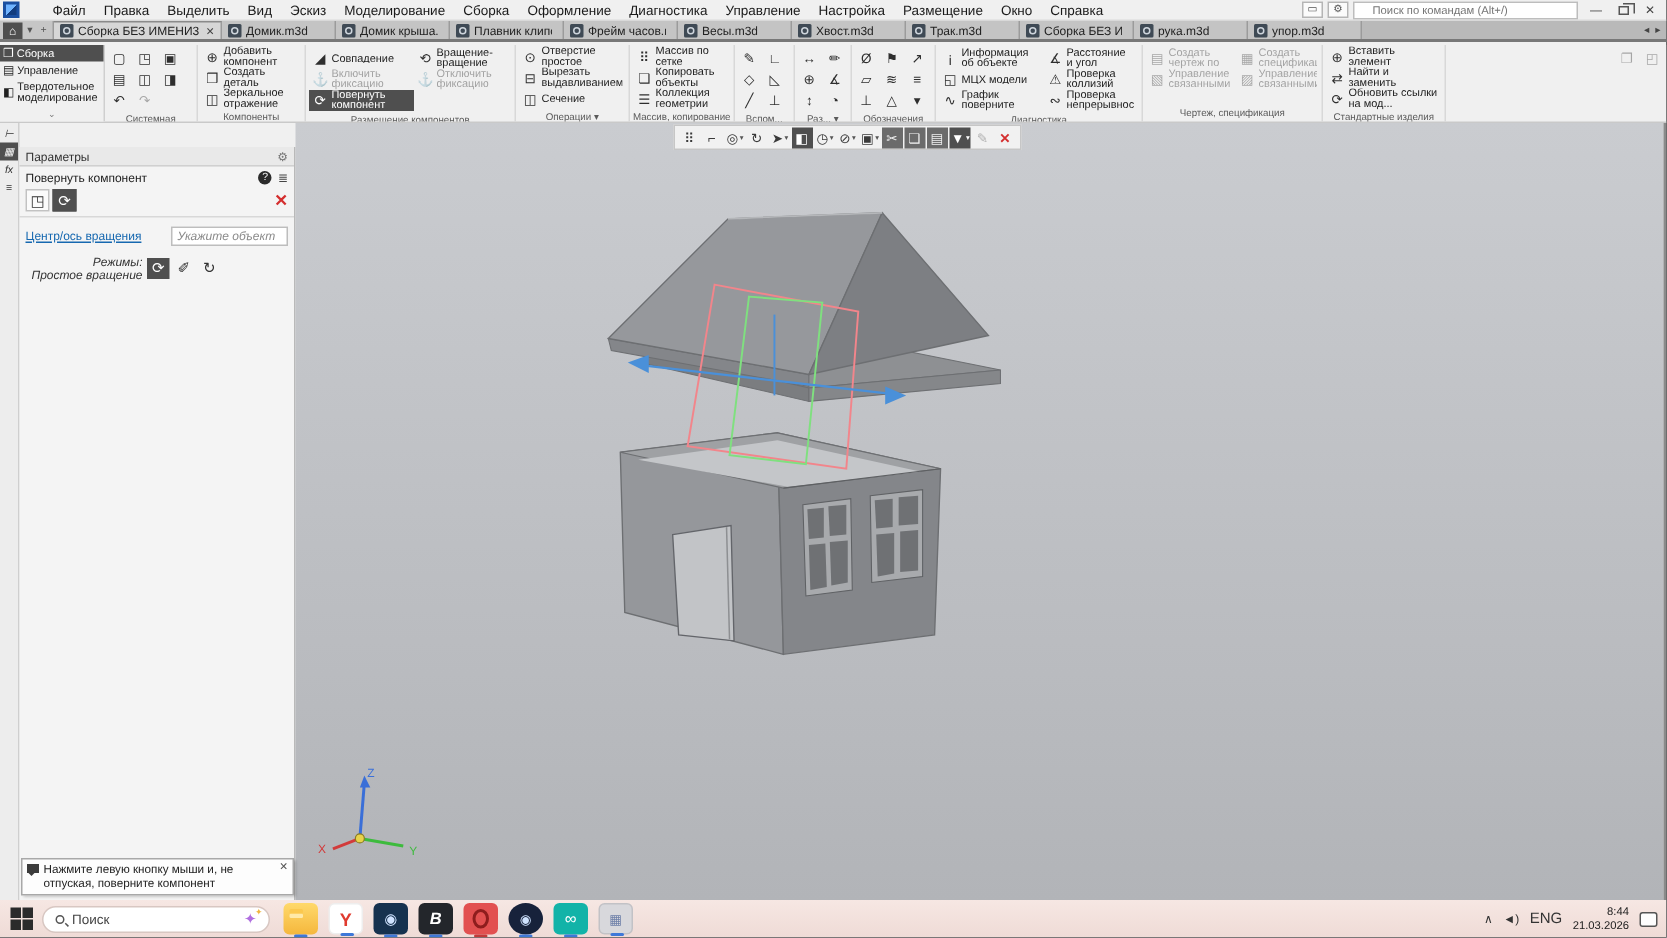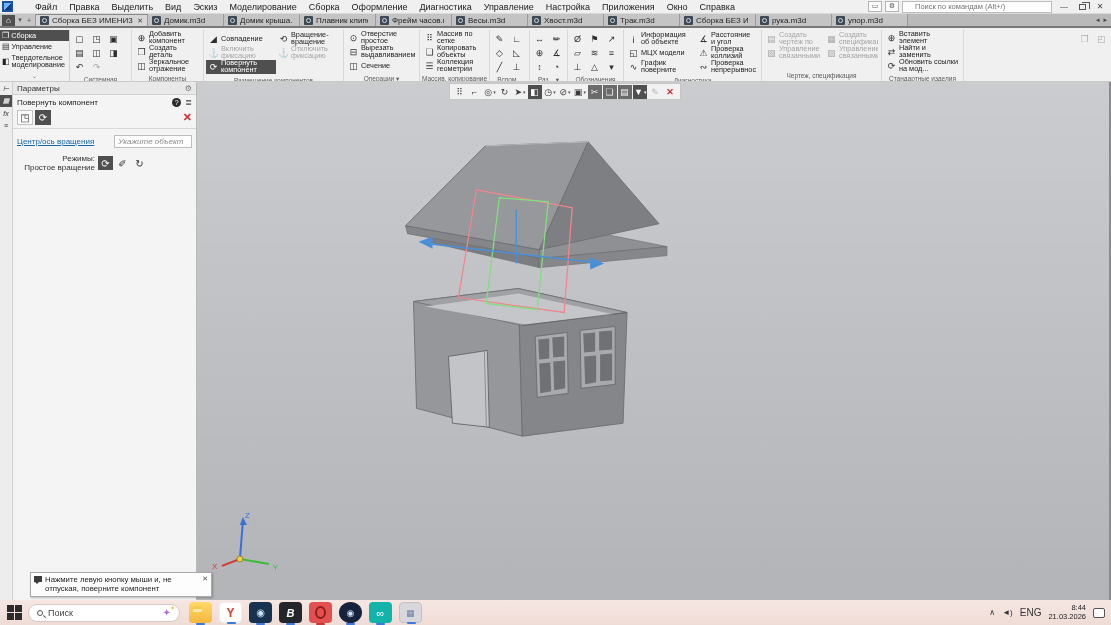--- a/index.html
+++ b/index.html
@@ -59,51 +59,51 @@
   .ptab .ric{font-size:8px;}
   .ptab.active{background:#4f4f4f;color:#fff;}
   .pcollapse{margin-top:auto;text-align:center;font-size:6px;color:#777;height:9px;}
 
   
   .main{position:absolute;top:82px;left:0;right:0;bottom:25px;display:flex;}
   .sidestrip{width:13px;background:#ededed;border-right:1px solid #cfcfcf;display:flex;flex-direction:column;align-items:center;padding-top:1px;gap:1px;}
   .ss-btn{width:12px;height:12px;display:flex;align-items:center;justify-content:center;font-size:7px;color:#333;font-style:italic;}
   .ss-btn.active{background:#4f4f4f;color:#fff;}
 
-  .params{width:184px;background:#f4f4f4;border-right:1px solid #b9b9b9;display:flex;flex-direction:column;font-size:8px;}
+  .params{width:184px;background:#f4f4f4;border-right:1px solid #b9b9b9;display:flex;flex-direction:column;font-size:8px;margin-top:16px;}
   .p-header{height:13px;background:#e9e9e9;border-bottom:1px solid #d0d0d0;display:flex;align-items:center;padding:0 4px;color:#333;}
   .p-gear{margin-left:auto;color:#777;font-size:8px;}
   .p-cmd{display:flex;align-items:center;padding:3px 4px 1px 4px;color:#222;}
   .p-cmd .help{margin-left:auto;width:9px;height:9px;border-radius:50%;background:#2b2b2b;color:#fff;font-size:7px;display:flex;align-items:center;justify-content:center;}
   .p-cmd .treeic{margin-left:4px;color:#444;font-size:8px;}
   .p-toggles{display:flex;align-items:center;padding:2px 4px 3px 4px;border-bottom:1px solid #d8d8d8;}
   .toggle{width:16px;height:15px;border:1px solid #c2c2c2;background:#fbfbfb;display:flex;align-items:center;justify-content:center;font-size:10px;color:#333;margin-right:2px;}
   .toggle.active{background:#4f4f4f;color:#fff;border-color:#4f4f4f;}
   .p-close{margin-left:auto;color:#d42e2e;font-size:11px;font-weight:bold;}
   .p-prop{display:flex;align-items:center;gap:20px;padding:6px 4px 2px 4px;}
   .p-link{color:#1668b0;text-decoration:underline;white-space:nowrap;}
   .p-input{flex:1;height:13px;border:1px solid #bdbdbd;background:#fff;font-size:8px;padding:0 3px;min-width:0;}
   .p-input::placeholder{font-style:italic;color:#8a8a8a;}
   .p-modes{display:flex;align-items:center;gap:3px;padding:4px 4px;}
-  .p-modes .mlabels{width:78px;text-align:right;color:#333;line-height:9px;}
+  .p-modes .mlabels{width:78px;text-align:right;color:#333;line-height:9px;font-style:italic;}
   .modebtn{width:15px;height:14px;display:flex;align-items:center;justify-content:center;font-size:10px;color:#333;}
   .modebtn.active{background:#4f4f4f;color:#fff;}
 
   .viewport{flex:1;position:relative;background:linear-gradient(#caccd0,#b2b4b8);border-right:2px solid #8a8a8a;overflow:hidden;}
   .scene{position:absolute;inset:0;}
   .vtb{position:absolute;top:1px;left:252px;height:17px;background:#f1f1f1;border:1px solid #c6c6c6;display:flex;align-items:center;padding:0 3px;gap:1px;}
   .vbtn{height:14px;min-width:14px;display:flex;align-items:center;justify-content:center;font-size:9px;color:#3a3a3a;padding:0 1px;}
   .vbtn .vcaret{font-size:5px;margin-left:1px;color:#555;}
   .vbtn.active{background:#4f4f4f;color:#fff;}
   .vbtn.active .vcaret{color:#fff;}
   .vbtn.dim{background:#6b6b6b;color:#f0f0f0;}
   .vbtn.disabled{opacity:.35;}
   .vbtn.red{color:#d42e2e;font-weight:bold;}
 
-  .tooltip{position:absolute;left:30px;bottom:3px;width:182px;background:#fdfdfd;border:1px solid #a8a8a8;box-shadow:1px 1px 2px rgba(0,0,0,.25);padding:2px 4px 3px 14px;font-size:7.8px;line-height:9px;color:#222;z-index:5;}
+  .tooltip{position:absolute;left:14px;bottom:3px;width:182px;background:#fdfdfd;border:1px solid #a8a8a8;box-shadow:1px 1px 2px rgba(0,0,0,.25);padding:2px 4px 3px 14px;font-size:7.8px;line-height:9px;color:#222;z-index:5;}
   .tt-ic{position:absolute;left:3px;top:3px;width:8px;height:6px;background:#3c3c3c;}
   .tt-ic::after{content:"";position:absolute;left:1px;top:6px;border:2px solid transparent;border-top-color:#3c3c3c;}
   .tt-close{position:absolute;right:3px;top:1px;font-size:7px;color:#555;}
 
   
   .taskbar{position:absolute;left:0;right:0;bottom:0;height:25px;background:linear-gradient(#f6e7e3,#efdbd6);display:flex;align-items:center;padding:0 6px;gap:5px;}
   .start{width:17px;height:17px;display:grid;grid-template-columns:7px 7px;grid-template-rows:7px 7px;gap:1px;place-content:center;}
   .start i{background:#2b2b2b;}
   .tb-search{width:152px;height:18px;background:#fff;border:1px solid #d8c7c2;border-radius:9px;display:flex;align-items:center;padding:0 8px;gap:5px;color:#444;font-size:9px;}
   .tb-search .mag2{width:6px;height:6px;border:1.2px solid #555;border-radius:50%;position:relative;flex:0 0 auto;}
@@ -143,21 +143,21 @@
         <span class="menu-item">Правка</span>
         <span class="menu-item">Выделить</span>
         <span class="menu-item">Вид</span>
         <span class="menu-item">Эскиз</span>
         <span class="menu-item">Моделирование</span>
         <span class="menu-item">Сборка</span>
         <span class="menu-item">Оформление</span>
         <span class="menu-item">Диагностика</span>
         <span class="menu-item">Управление</span>
         <span class="menu-item">Настройка</span>
-        <span class="menu-item">Приложения</span>
+        <span class="menu-item">Размещение</span>
         <span class="menu-item">Окно</span>
         <span class="menu-item">Справка</span>
       </div>
     <div class="tb-right">
       <span class="tb-ico">▭</span>
       <span class="tb-ico">⚙</span>
       <span class="cmd-search-wrap">
         <span class="mag"></span>
         <input class="cmd-search" placeholder="Поиск по командам (Alt+/)" style="">
       </span>

